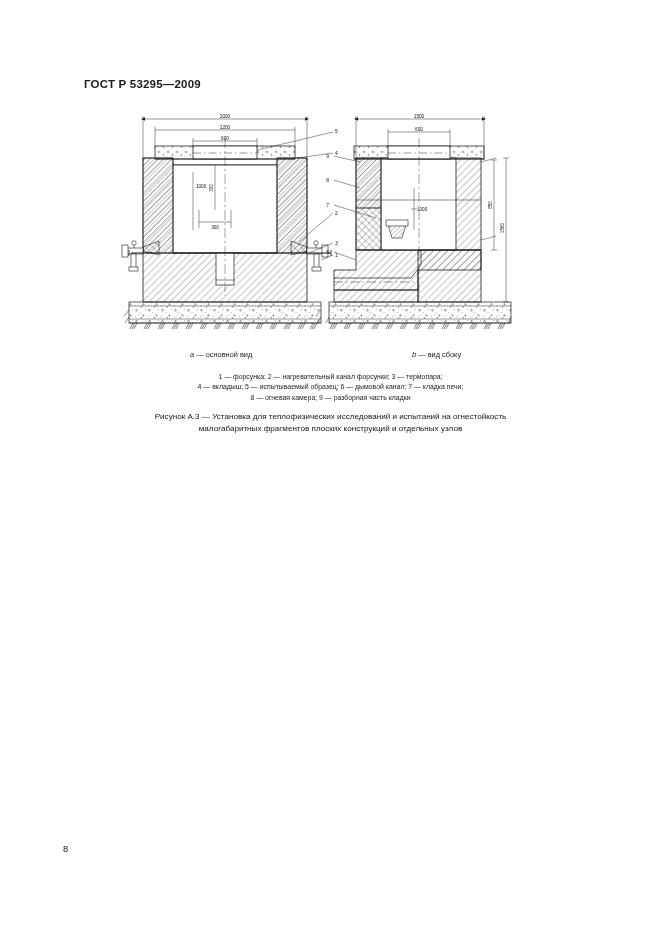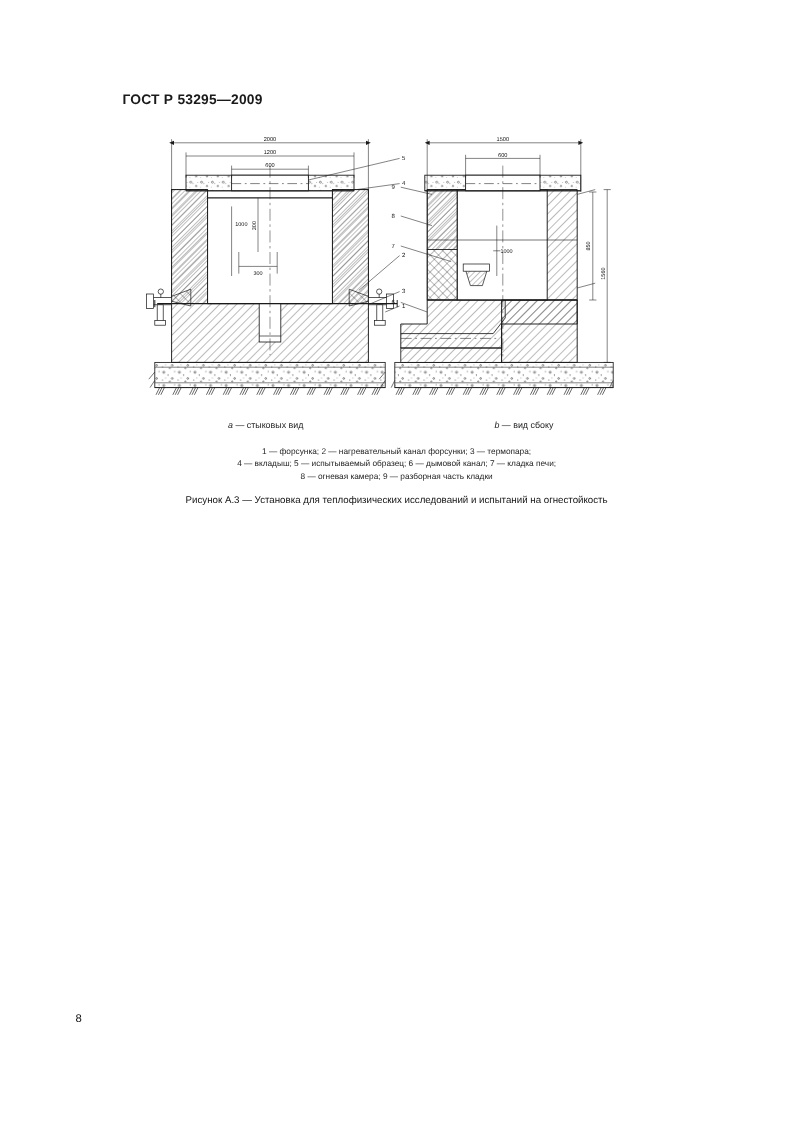--- a/index.html
+++ b/index.html
@@ -6,21 +6,21 @@
   html,body{margin:0;padding:0;background:#8a8a8a;}
   body{font-family:"Liberation Sans", sans-serif;}
   .page{
     position:relative;
     width:661px;height:936px;
     background:#ffffff;
     overflow:hidden;
     margin:0 auto;
   }
   .header{
-    position:absolute;left:74px;top:78px;
+    position:absolute;left:56px;top:78px;
     font-size:11.5px;font-weight:bold;color:#1a1a1a;
     letter-spacing:.2px;white-space:nowrap;padding-left:28px;
   }
   .figure-block{
     position:absolute;left:0;top:110px;width:661px;
   }
   .svg-wrap{display:block;margin:0 auto;}
   .sub-labels{
     position:absolute;left:0;top:350px;width:661px;
     font-size:7.4px;color:#1c1c1c;
@@ -313,34 +313,35 @@
           <line x1="155" y1="130" x2="170" y2="126"></line>
         </g>
       </g>
     </svg>
   </div>
 
   <div class="sub-labels">
     <span class="sub-a">
       <i>a</i>
       <span>—</span>
-      <span>стыковых вид</span>
+      <span>основной вид</span>
     </span>
     <span class="sub-b">
       <i>b</i>
       <span>—</span>
       <span>вид сбоку</span>
     </span>
   </div>
 
   <div class="legend">
     <span class="ln">1 — форсунка; 2 — нагревательный канал форсунки; 3 — термопара;</span>
     <span class="ln">4 — вкладыш; 5 — испытываемый образец; 6 — дымовой канал; 7 — кладка печи;</span>
     <span class="ln">8 — огневая камера; 9 — разборная часть кладки</span>
   </div>
 
   <div class="caption">
     <span class="ln">Рисунок А.3 — Установка для теплофизических исследований и испытаний на огнестойкость</span>
+    <span class="ln">малогабаритных фрагментов плоских конструкций и отдельных узлов</span>
   </div>
 
   <div class="folio">8</div>
 
 </div>
 
 </body></html>

